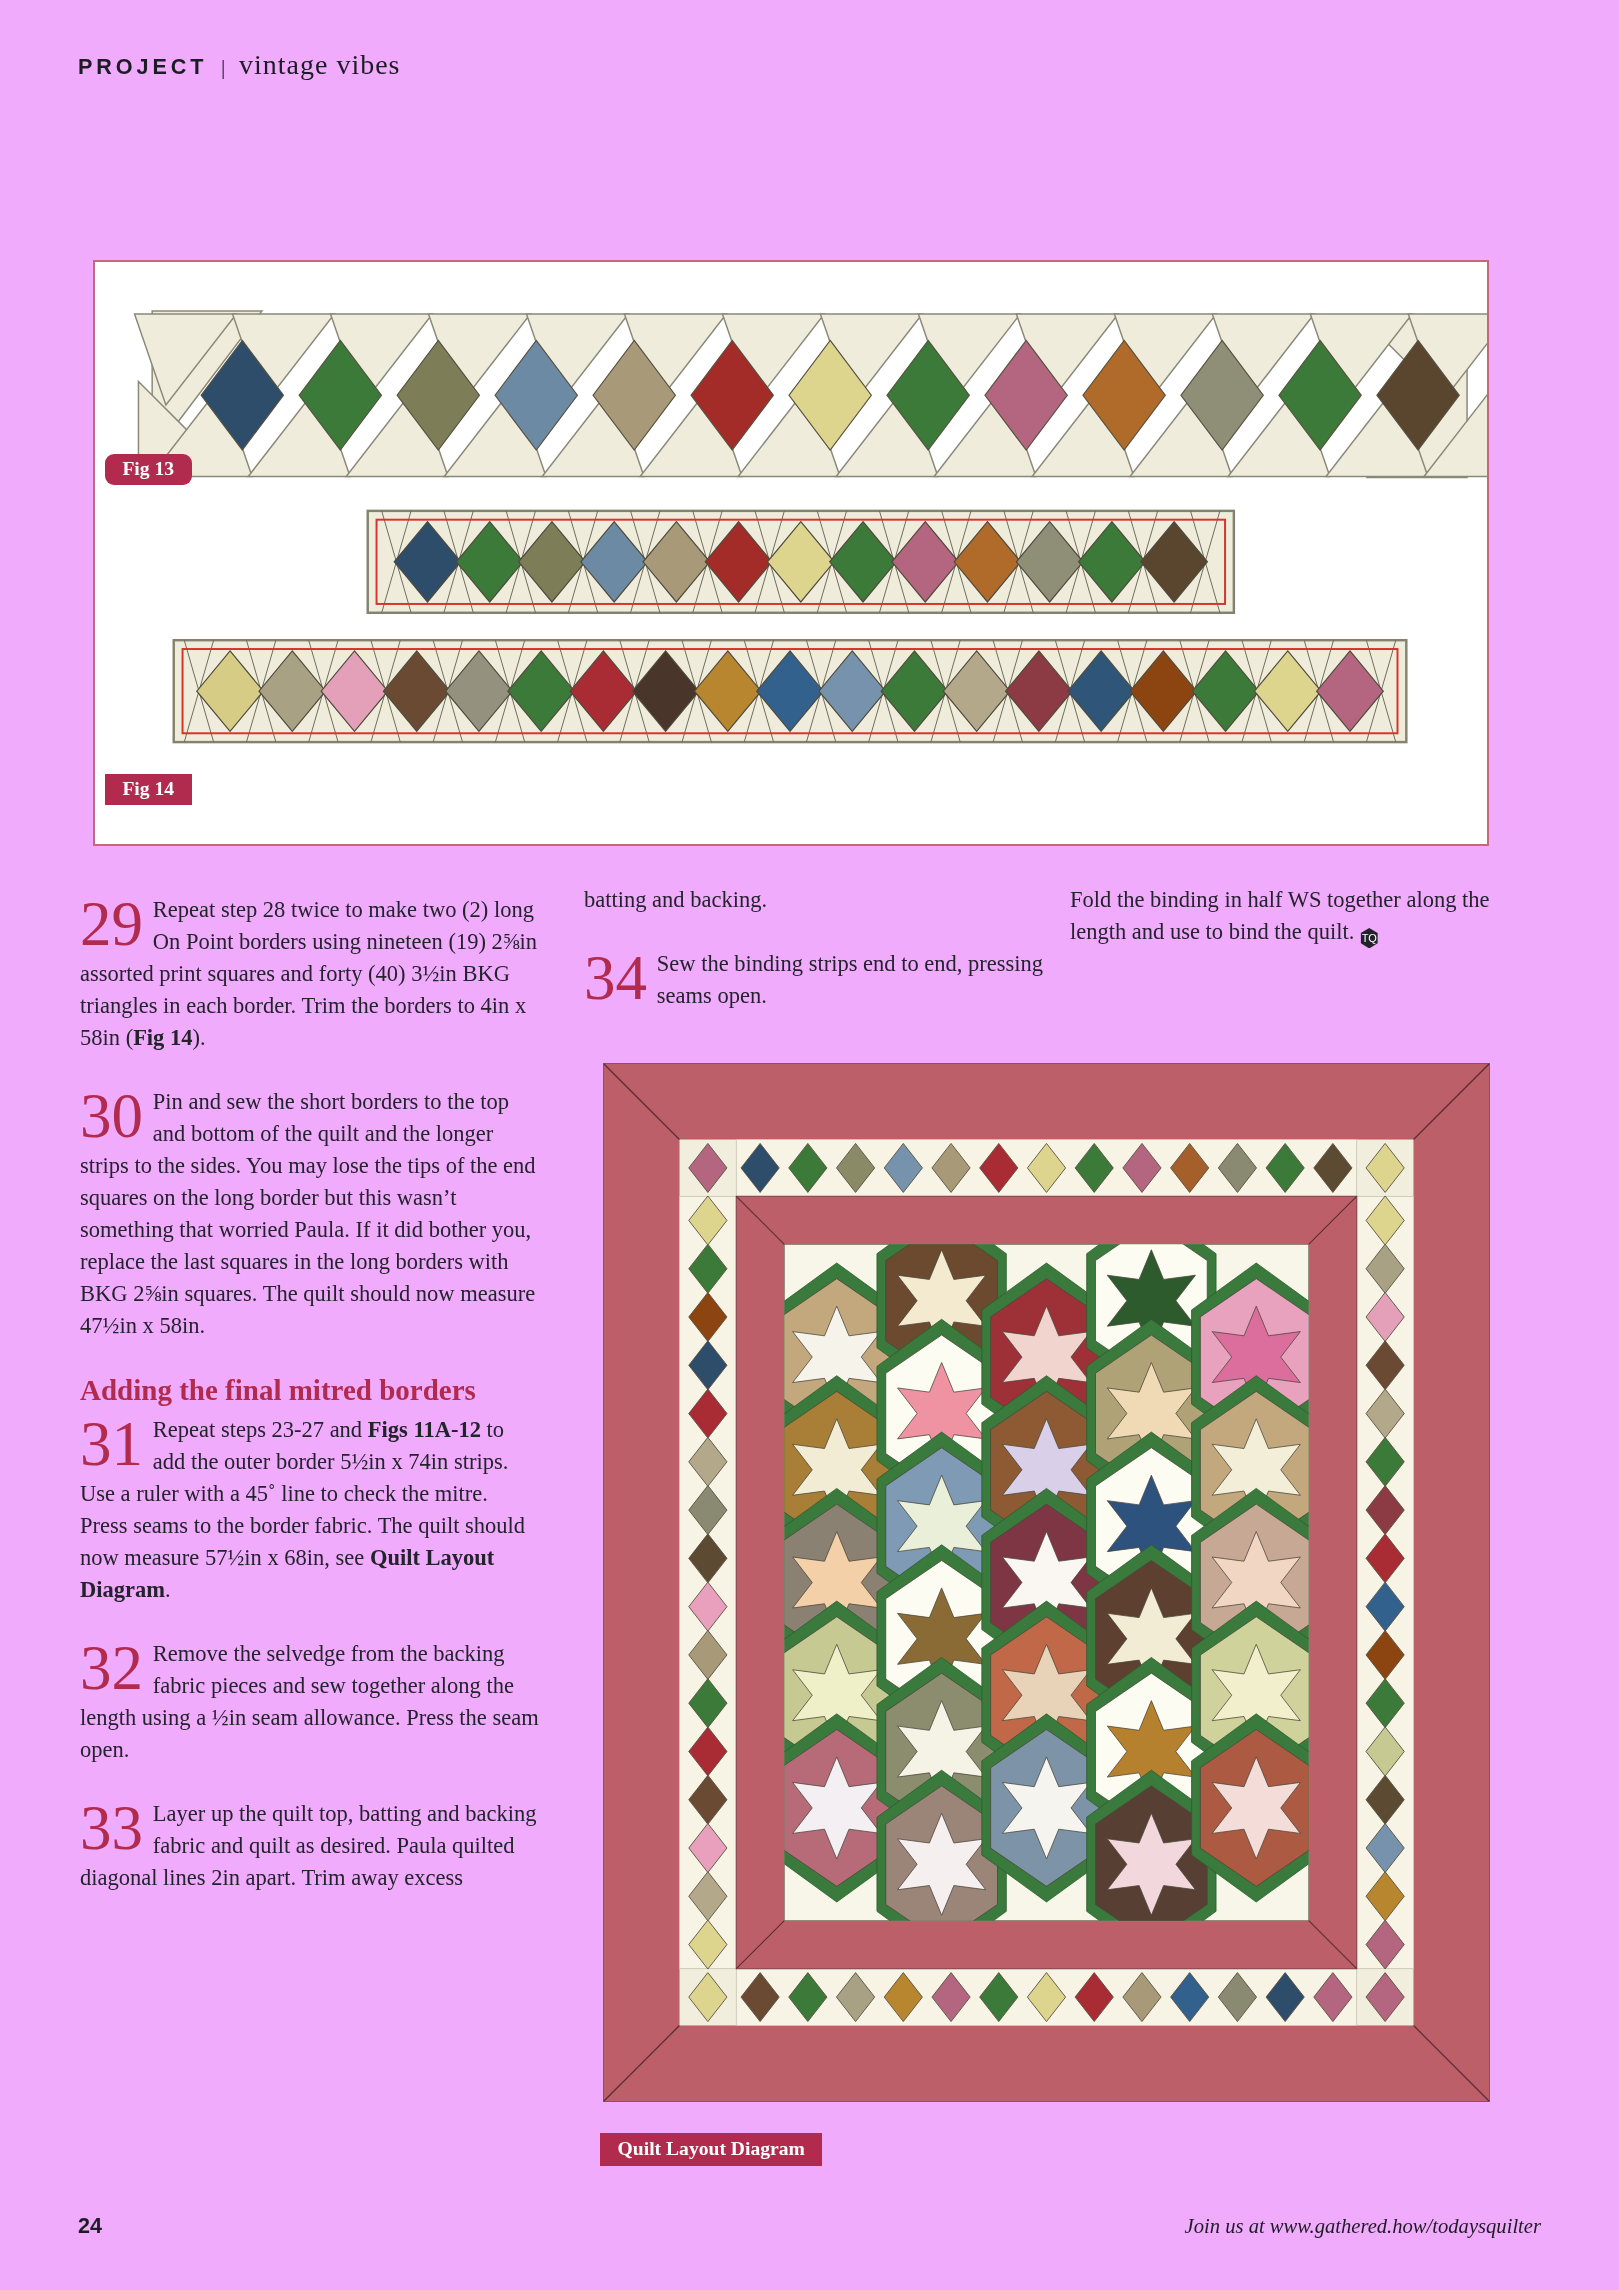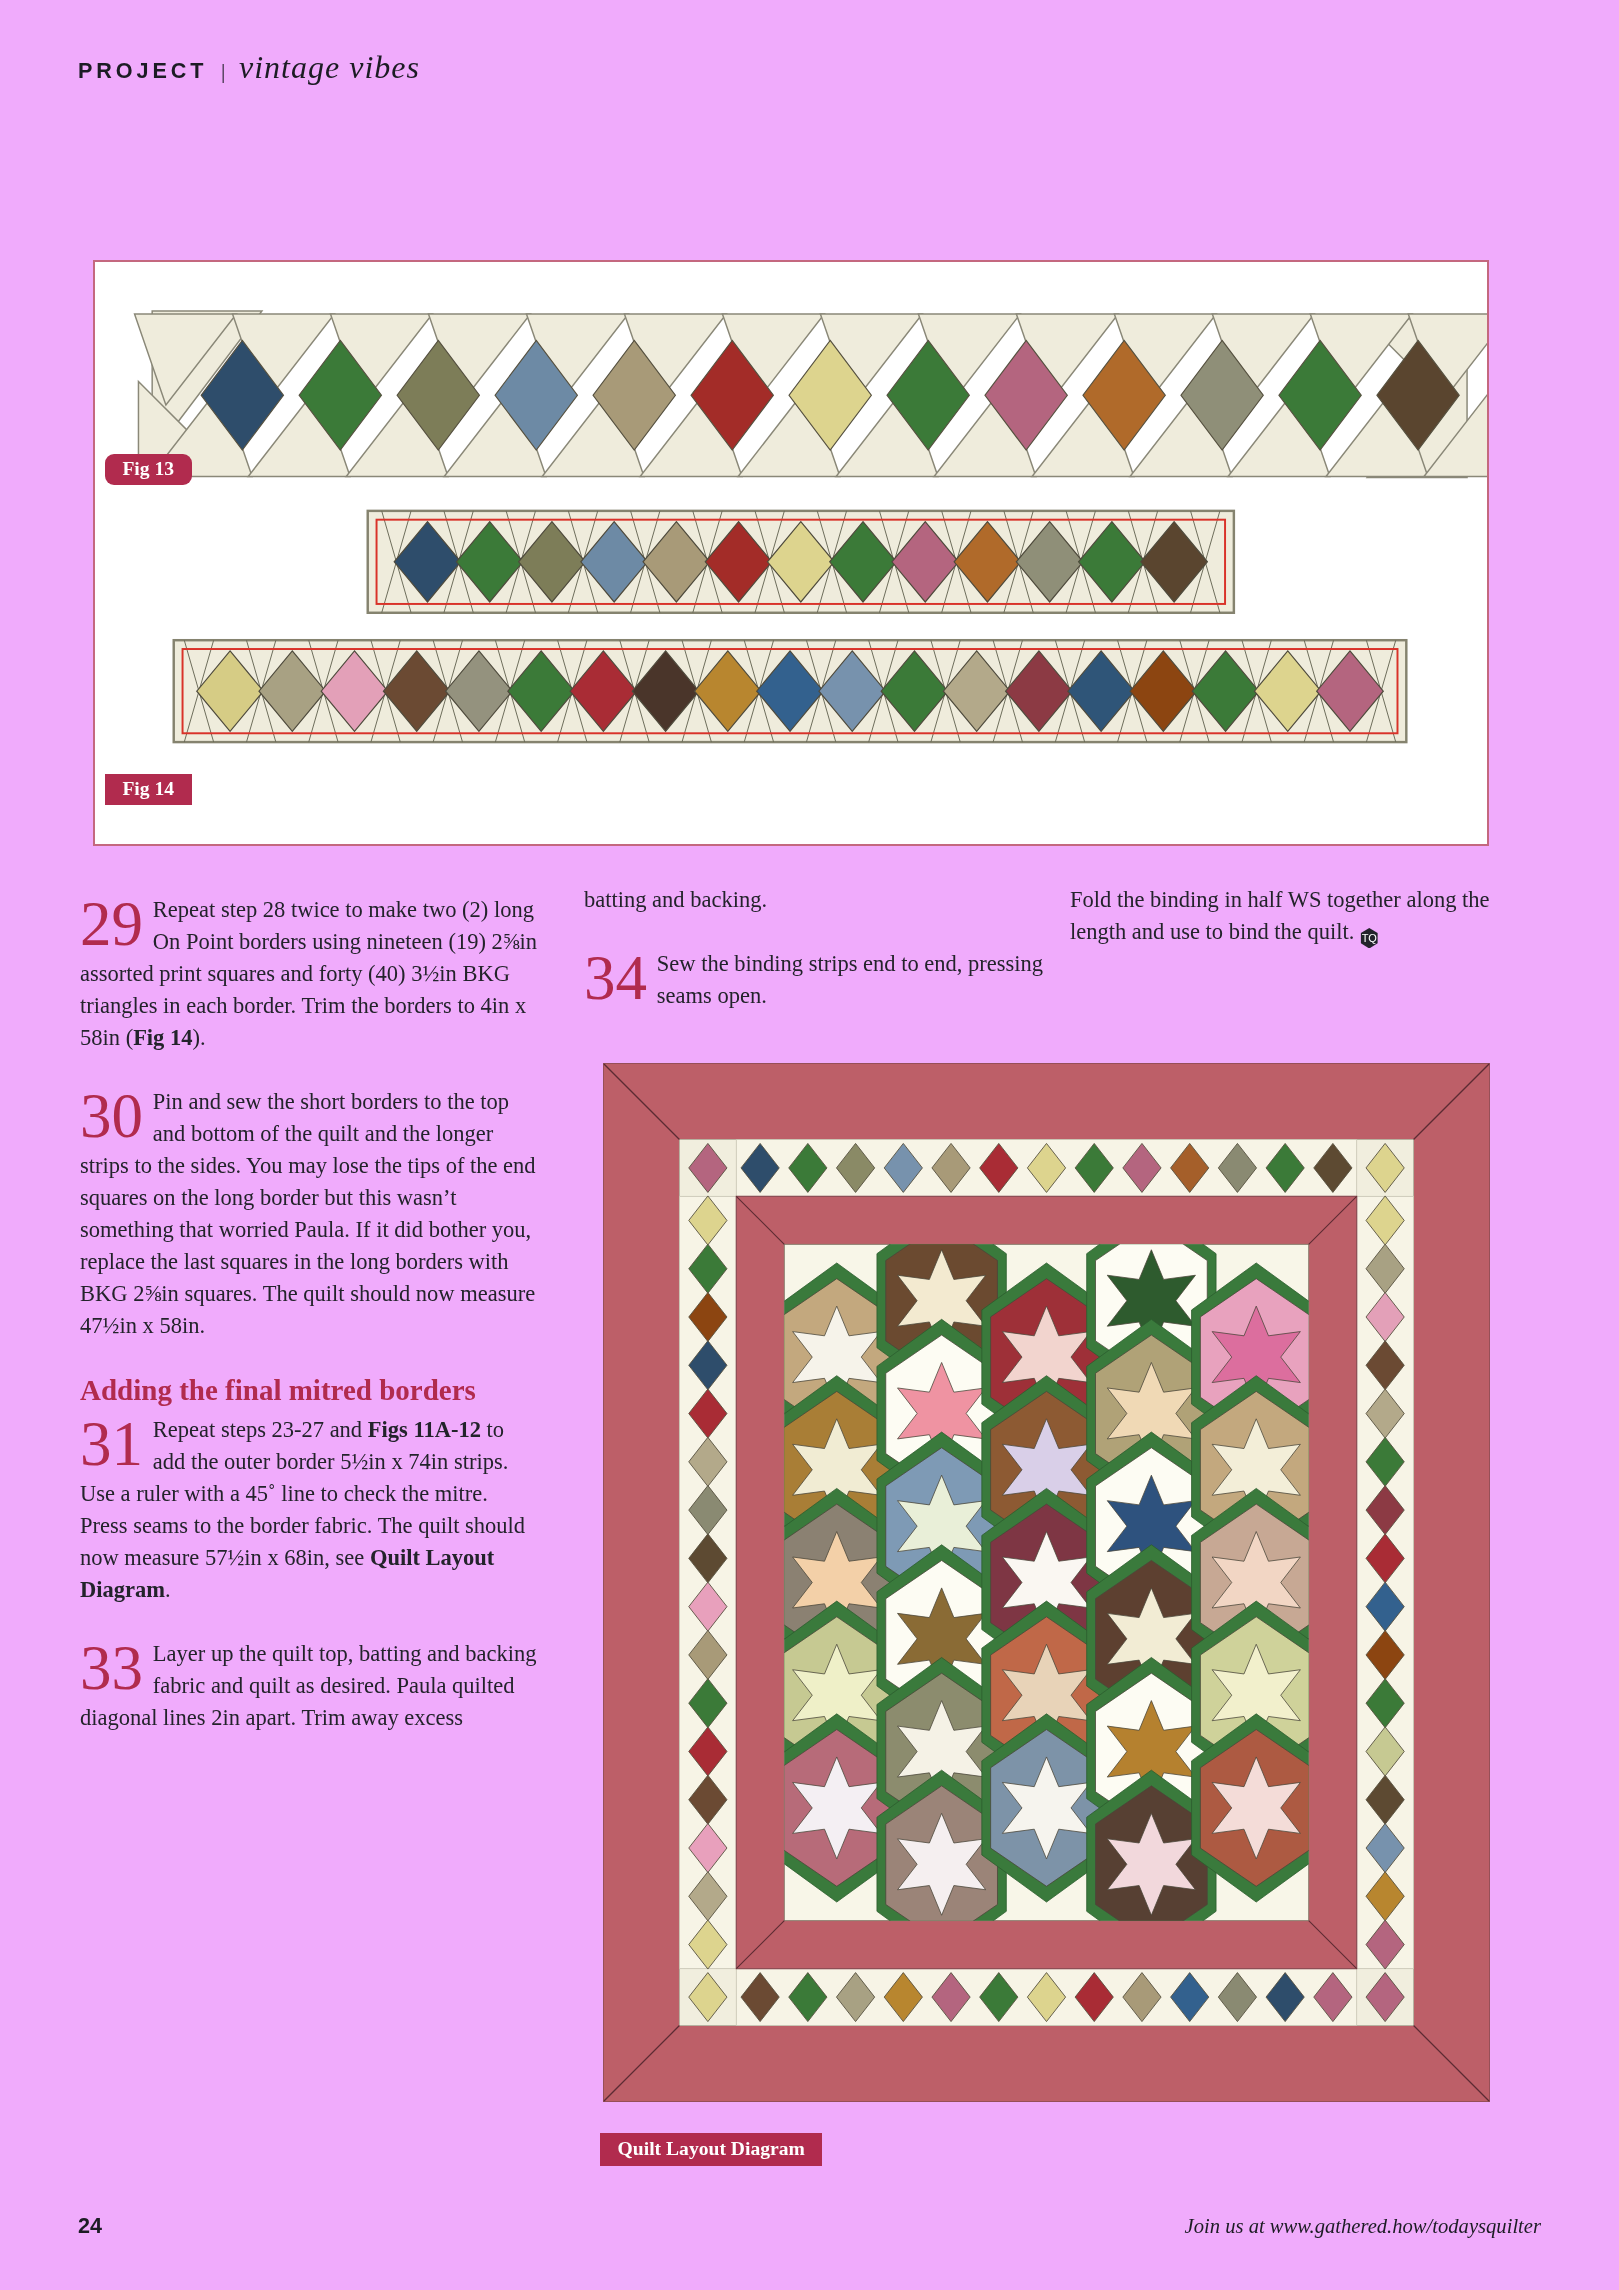--- a/index.html
+++ b/index.html
@@ -4,21 +4,21 @@
 <style>
   html,body{margin:0;padding:0;background:#ffffff;}
   .page{position:relative;width:1619px;height:2291px;background:#f0abfc;
         font-family:"Liberation Serif",serif;color:#23232b;overflow:hidden;}
 
   
   .mast{position:absolute;left:78px;top:49px;display:flex;align-items:baseline;gap:13.7px;}
   .kicker{font-family:"Liberation Sans",sans-serif;font-weight:700;font-size:21.6px;
           letter-spacing:3.9px;color:#1c1c24;}
   .mast-sep{font-size:21.6px;color:#1c1c24;font-weight:400;}
-  .mast-title{font-style:italic;font-size:32px;color:#1c1c24;letter-spacing:1px;}
+  .mast-title{font-size:28px;color:#1c1c24;letter-spacing:1px;}
 
   
   .fig-panel{position:absolute;left:93px;top:260px;width:1392px;height:582px;
              border:2px solid #c4687f;background:#ffffff;}
   .fig-panel svg{position:absolute;left:0;top:0;}
   .fig-label{position:absolute;background:#b12b4e;color:#ffffff;font-weight:700;
              font-size:19.6px;padding:4.9px 17.6px 6.9px;line-height:1;}
   .fig-label.f13{left:9.8px;top:192px;border-radius:9px;}
   .fig-label.f14{left:9.8px;top:512px;}
 
@@ -215,20 +215,21 @@
       </div>
     <div class="fig-label f13">Fig 13</div>
     <div class="fig-label f14">Fig 14</div>
   </div>
 
   <div class="col col1">
     <p class="step"><span class="stepnum">29</span><span><span>Repeat step 28 twice to make two (2) long On Point borders using nineteen (19) 2⅝in assorted print squares and forty (40) 3½in BKG triangles in each border. Trim the borders to 4in x 58in (</span><span style="font-weight: 700;">Fig 14</span><span>).</span></span></p>
     <p class="step"><span class="stepnum">30</span><span><span>Pin and sew the short borders to the top and bottom of the quilt and the longer strips to the sides. You may lose the tips of the end squares on the long border but this wasn’t something that worried Paula. If it did bother you, replace the last squares in the long borders with BKG 2⅝in squares. The quilt should now measure 47½in x 58in.</span></span></p>
     <h2 class="sub">Adding the final mitred borders</h2>
     <p class="step"><span class="stepnum">31</span><span><span>Repeat steps 23-27 and </span><span style="font-weight: 700;">Figs 11A-12</span><span> to add the outer border 5½in x 74in strips. Use a ruler with a 45˚ line to check the mitre. Press seams to the border fabric. The quilt should now measure 57½in x 68in, see </span><span style="font-weight: 700;">Quilt Layout Diagram</span><span>.</span></span></p>
+    <p class="step"><span class="stepnum">32</span><span><span>Remove the selvedge from the backing fabric pieces and sew together along the length using a ½in seam allowance. Press the seam open.</span></span></p>
     <p class="step"><span class="stepnum">33</span><span><span>Layer up the quilt top, batting and backing fabric and quilt as desired. Paula quilted diagonal lines 2in apart. Trim away excess</span></span></p>
   </div>
 
   <div class="col col2">
     <p class="step">batting and backing.</p>
     <p class="step"><span class="stepnum">34</span><span><span>Sew the binding strips end to end, pressing seams open.</span></span></p>
   </div>
 
   <div class="col col3">
     <p class="step"><span></span><span>Fold the binding in half WS together along the length and use to bind the quilt. </span><span class="tq">TQ</span></p>

